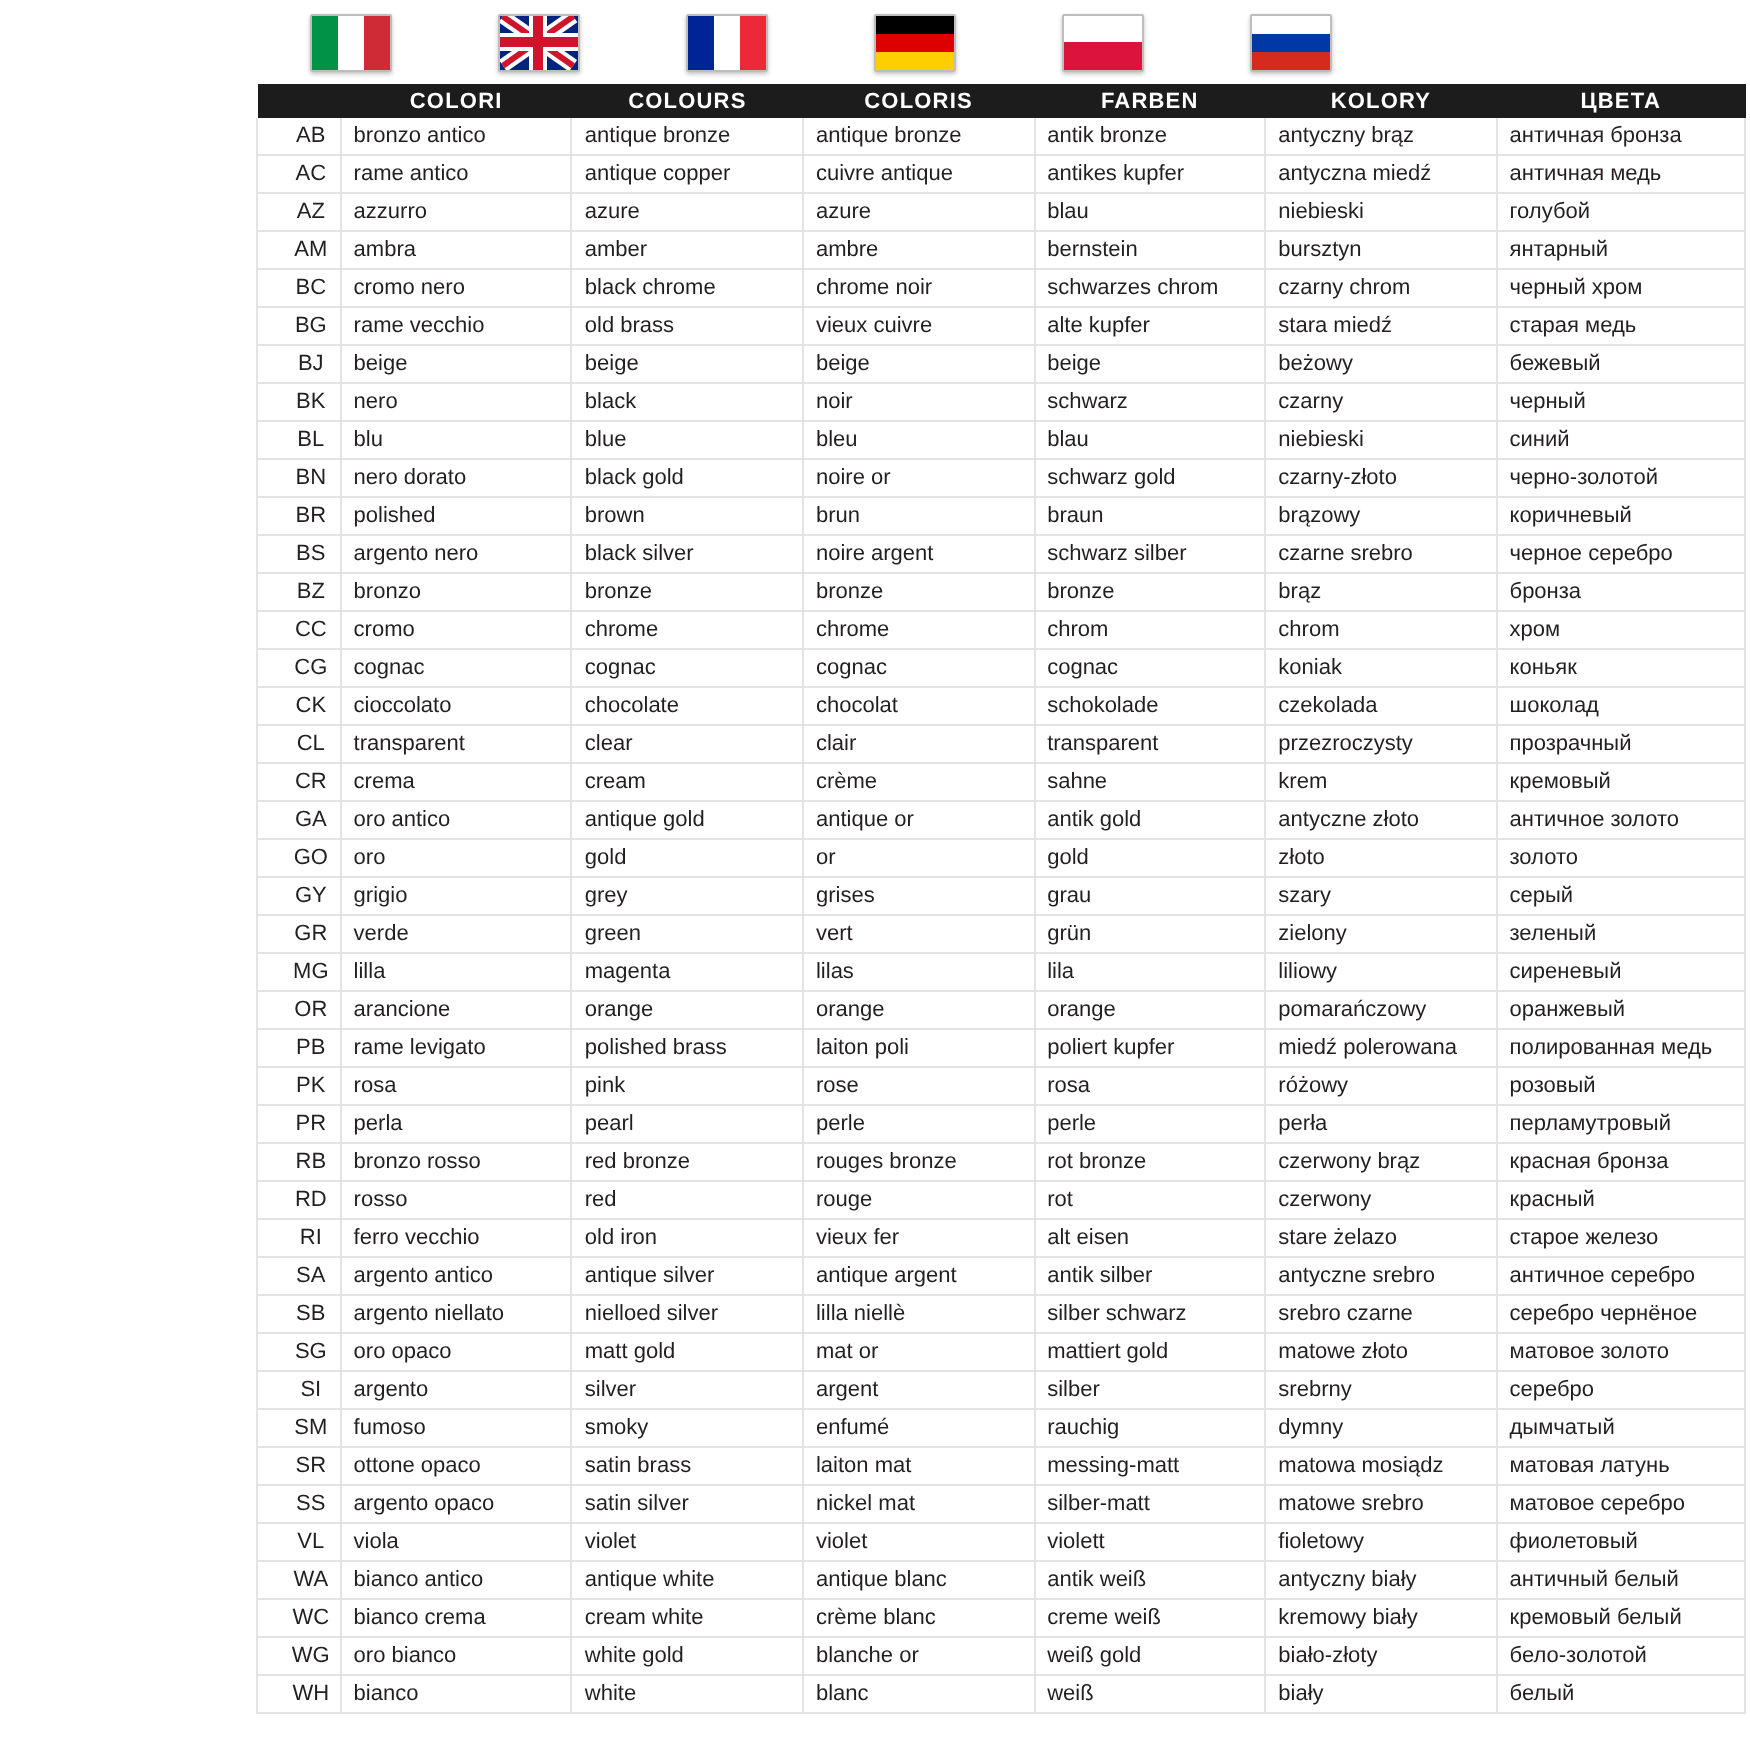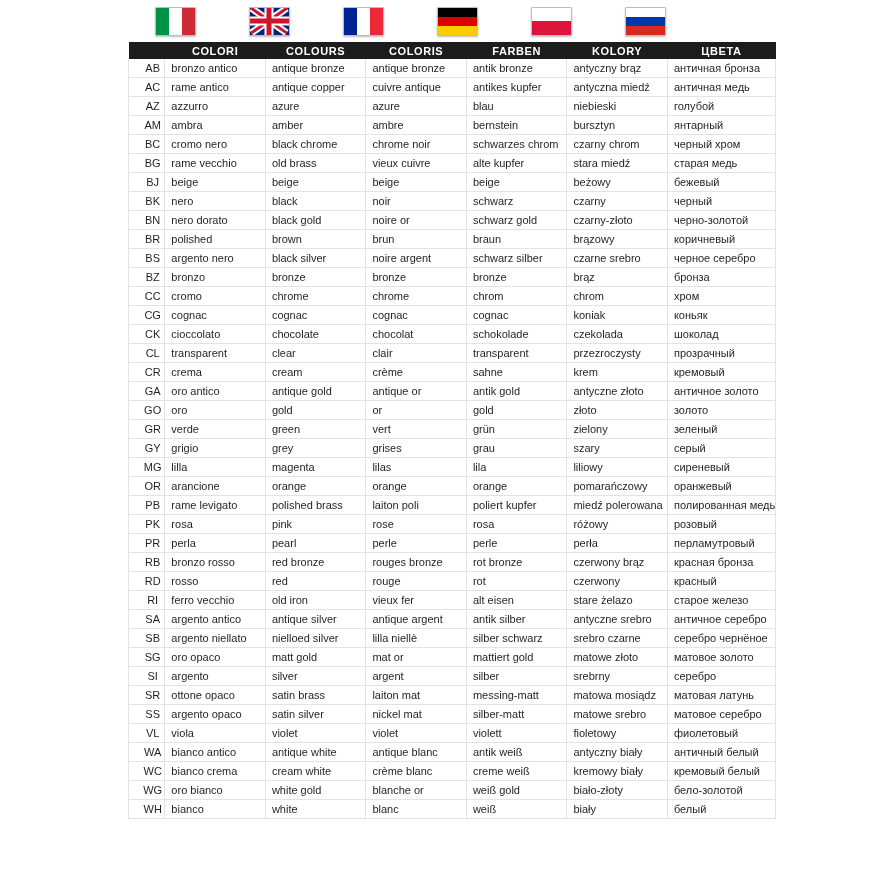--- a/index.html
+++ b/index.html
@@ -82,21 +82,21 @@
   .uk .cw-v { position: absolute; top: 0; bottom: 0; left: 50%; width: 9px; transform: translateX(-50%); background: #fff; }
   .uk .cr-h { position: absolute; left: 0; right: 0; top: 50%; height: 5px; transform: translateY(-50%); background: #cf142b; }
   .uk .cr-v { position: absolute; top: 0; bottom: 0; left: 50%; width: 5px; transform: translateX(-50%); background: #cf142b; }
 
   
   .ru-white { background: #ffffff; }
 
   
   table.color-table {
     border-collapse: collapse;
-    width: 648px;
+    width: 745px;
     margin-left: 128px;
     table-layout: fixed;
   }
   table.color-table thead th {
     background: #1c1c1c;
     color: #ffffff;
     font-size: 11px;
     font-weight: bold;
     letter-spacing: 0.6px;
     text-align: center;
@@ -283,20 +283,29 @@
         <tr>
           <td class="code">BK</td>
           <td>nero</td>
           <td>black</td>
           <td>noir</td>
           <td>schwarz</td>
           <td>czarny</td>
           <td>черный</td>
         </tr>
         <tr>
+          <td class="code">BL</td>
+          <td>blu</td>
+          <td>blue</td>
+          <td>bleu</td>
+          <td>blau</td>
+          <td>niebieski</td>
+          <td>синий</td>
+        </tr>
+        <tr>
           <td class="code">BN</td>
           <td>nero dorato</td>
           <td>black gold</td>
           <td>noire or</td>
           <td>schwarz gold</td>
           <td>czarny-złoto</td>
           <td>черно-золотой</td>
         </tr>
         <tr>
           <td class="code">BR</td>
@@ -382,38 +391,38 @@
         <tr>
           <td class="code">GO</td>
           <td>oro</td>
           <td>gold</td>
           <td>or</td>
           <td>gold</td>
           <td>złoto</td>
           <td>золото</td>
         </tr>
         <tr>
+          <td class="code">GY</td>
+          <td>grigio</td>
+          <td>grey</td>
+          <td>grises</td>
+          <td>grau</td>
+          <td>szary</td>
+          <td>серый</td>
+        </tr>
+        <tr>
           <td class="code">GR</td>
           <td>verde</td>
           <td>green</td>
           <td>vert</td>
           <td>grün</td>
           <td>zielony</td>
           <td>зеленый</td>
         </tr>
         <tr>
-          <td class="code">GY</td>
-          <td>grigio</td>
-          <td>grey</td>
-          <td>grises</td>
-          <td>grau</td>
-          <td>szary</td>
-          <td>серый</td>
-        </tr>
-        <tr>
           <td class="code">MG</td>
           <td>lilla</td>
           <td>magenta</td>
           <td>lilas</td>
           <td>lila</td>
           <td>liliowy</td>
           <td>сиреневый</td>
         </tr>
         <tr>
           <td class="code">OR</td>
@@ -508,20 +517,29 @@
         <tr>
           <td class="code">SI</td>
           <td>argento</td>
           <td>silver</td>
           <td>argent</td>
           <td>silber</td>
           <td>srebrny</td>
           <td>серебро</td>
         </tr>
         <tr>
+          <td class="code">SM</td>
+          <td>fumoso</td>
+          <td>smoky</td>
+          <td>enfumé</td>
+          <td>rauchig</td>
+          <td>dymny</td>
+          <td>дымчатый</td>
+        </tr>
+        <tr>
           <td class="code">SR</td>
           <td>ottone opaco</td>
           <td>satin brass</td>
           <td>laiton mat</td>
           <td>messing-matt</td>
           <td>matowa mosiądz</td>
           <td>матовая латунь</td>
         </tr>
         <tr>
           <td class="code">SS</td>

